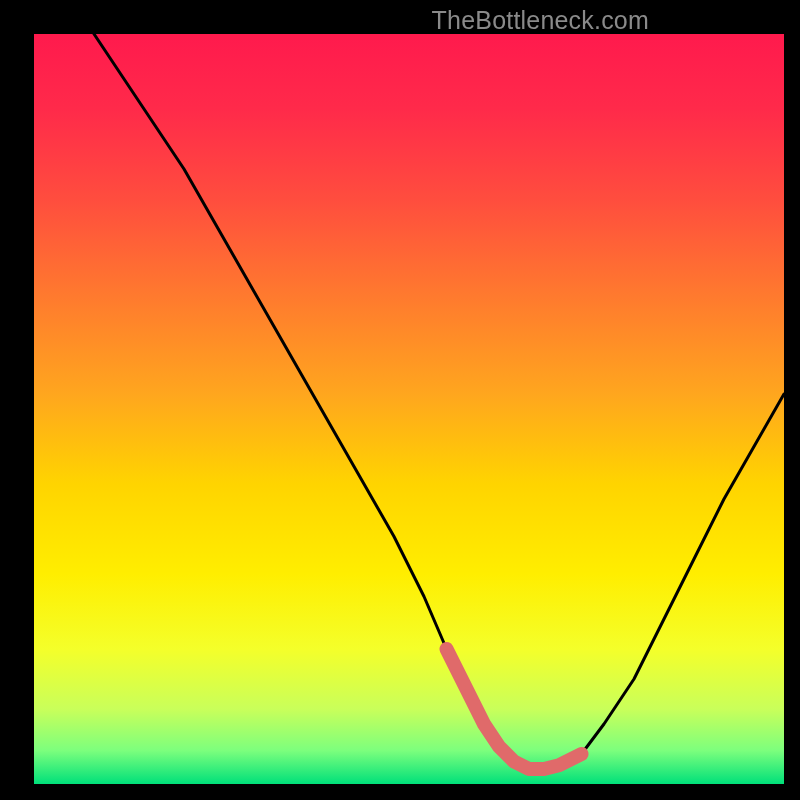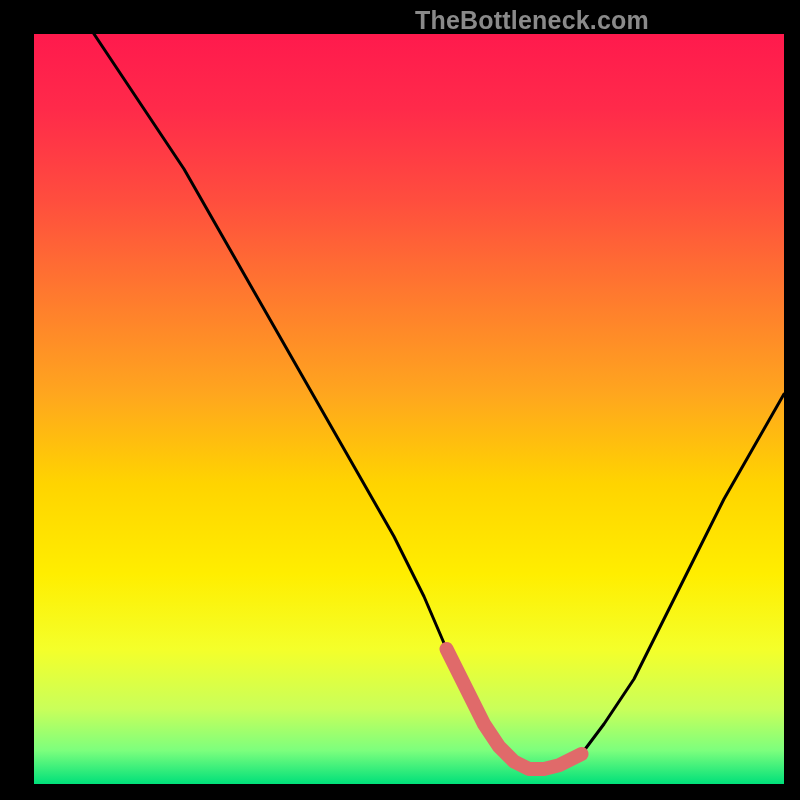--- a/index.html
+++ b/index.html
@@ -10,21 +10,20 @@
     background: #000;
     overflow: hidden;
   }
   .frame {
     position: absolute;
     left: 0;
     top: 0;
     width: 663px;
     height: 800px;
     background: #000;
-    font-weight: bold;
   }
   .plot {
     position: absolute;
     left: 34px;
     top: 34px;
     width: 750px;
     height: 750px;
   }
   .gradient {
     position: absolute;

